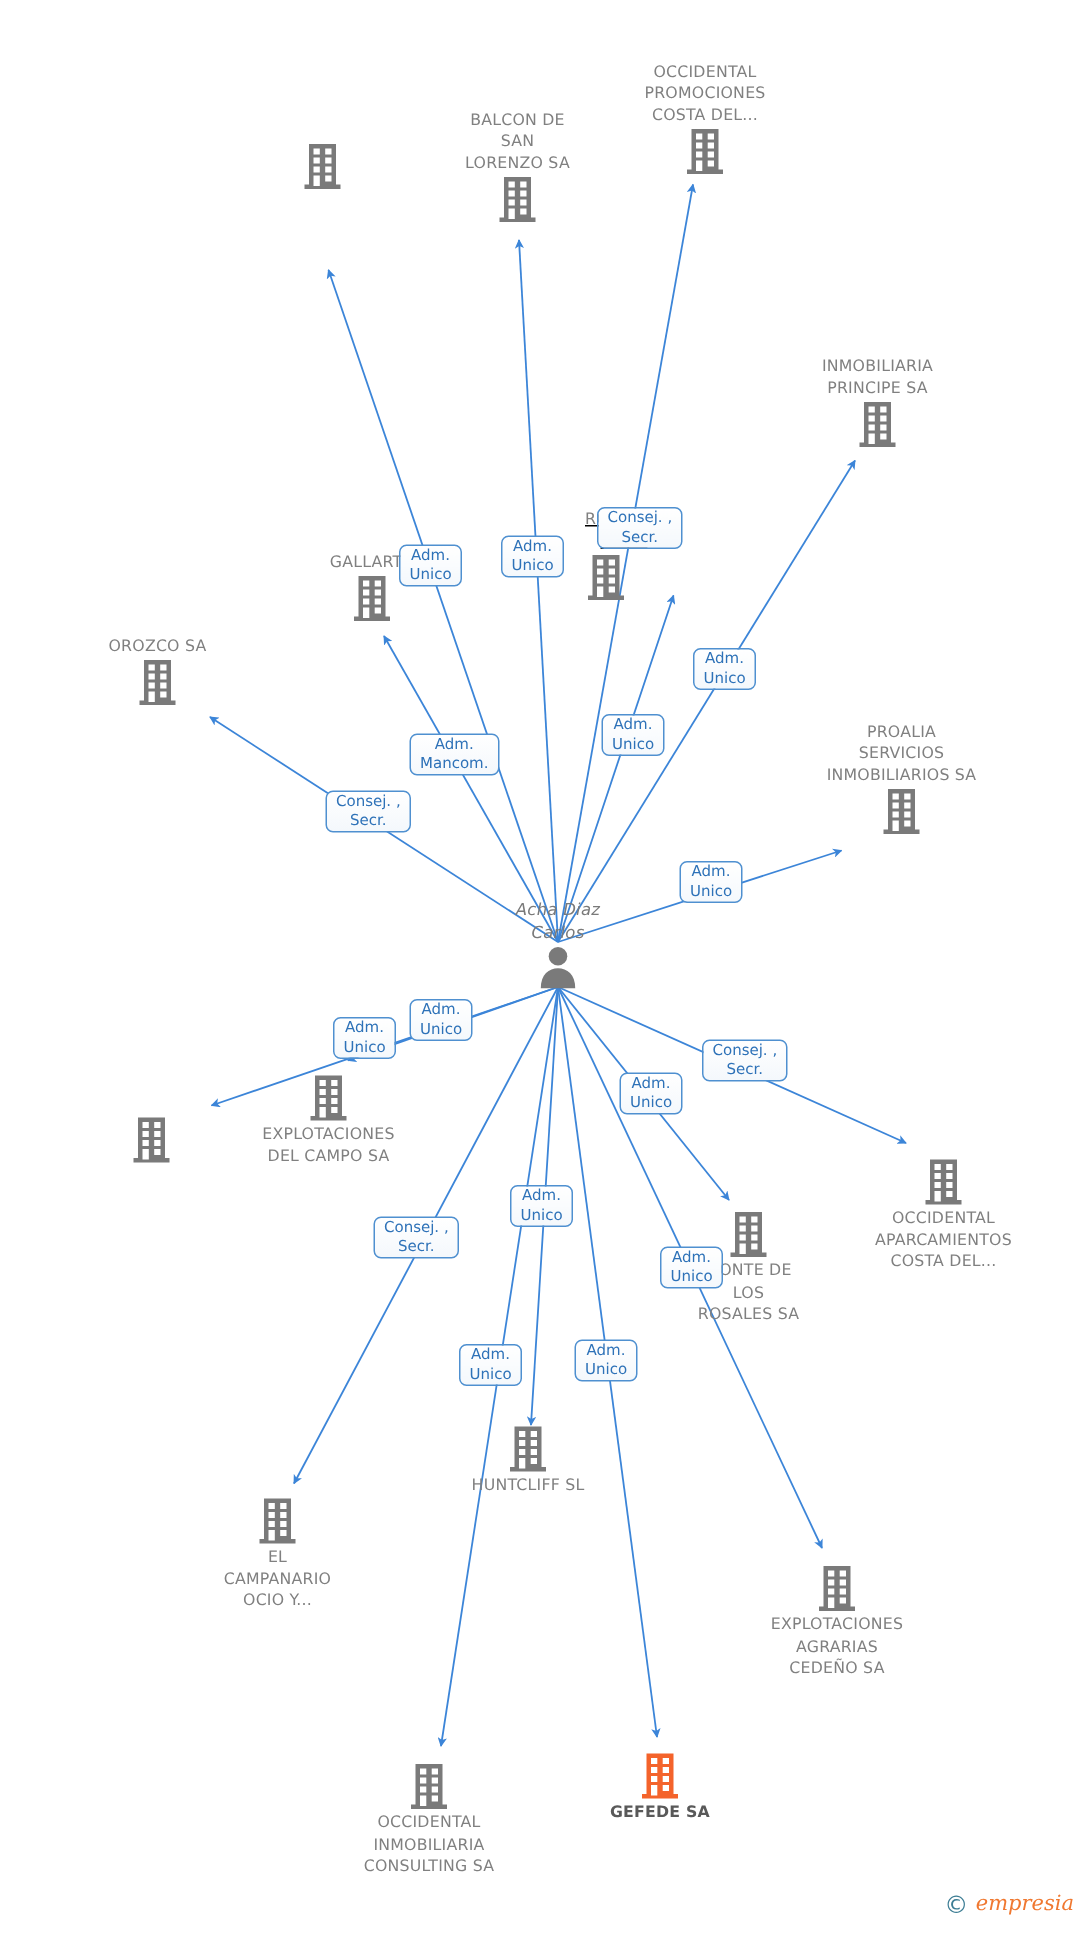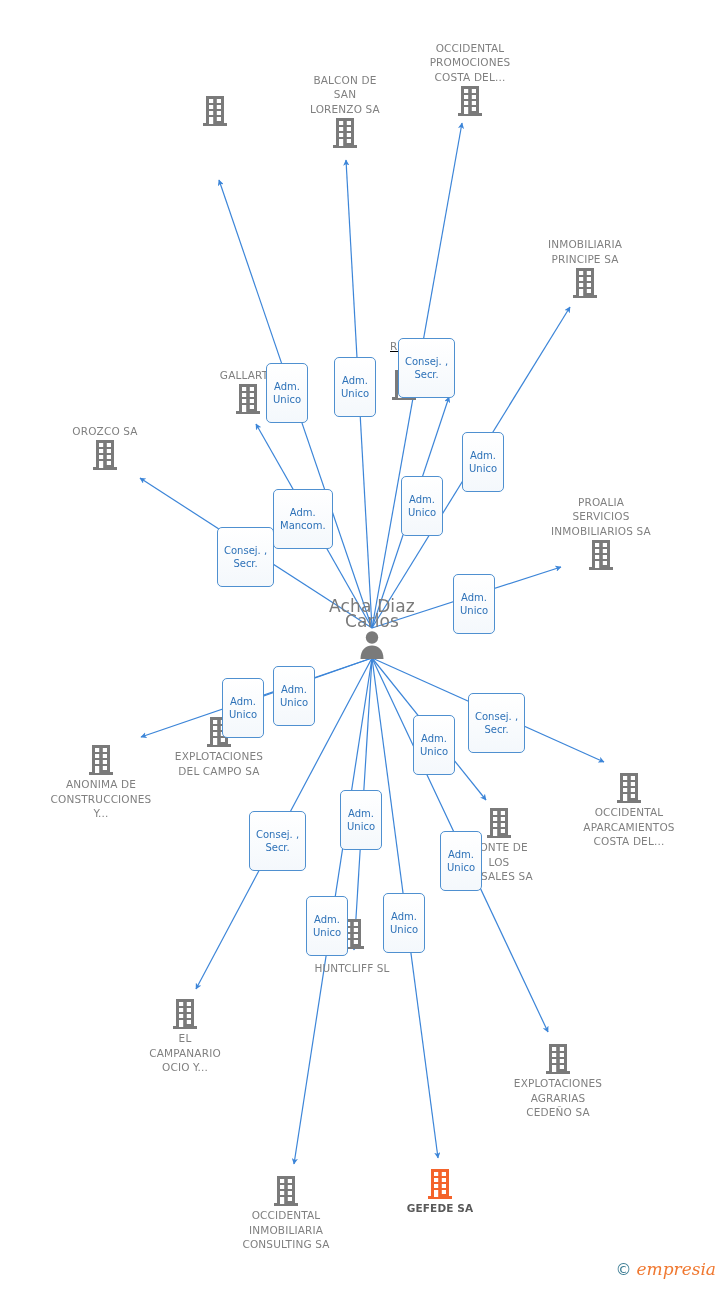--- a/index.html
+++ b/index.html
@@ -42,55 +42,56 @@
     color: #808080;
     letter-spacing: 0.15px;
     white-space: pre-line;
   }
   .node.focus .node-label {
     color: #595959;
     font-weight: bold;
   }
   .node.person .node-label {
     color: #7a7a7a;
-    font-size: 17px;
+    font-size: 11px;
     line-height: 15px;
+    font-style: italic;
   }
   .bldg { width: 28px; height: 34px; display: block; }
   .person-ico { width: 30px; height: 30px; display: block; }
   .edge-label {
     position: absolute;
     box-sizing: border-box;
     background: linear-gradient(to bottom, #ffffff 0%, #f4f8fc 100%);
     border: 1px solid #4f90d0;
     border-radius: 5px;
     color: #2e72b8;
     font-size: 10px;
     line-height: 13px;
     text-align: center;
-    padding: 16px 6px;
+    padding: 0 6px;
     white-space: pre-line;
     font-family: "DejaVu Sans", sans-serif;
   }
   .watermark {
     position: absolute;
     right: 12px;
     bottom: 12px;
     display: flex;
     align-items: center;
     gap: 5px;
   }
   .wm-c {
     color: #3c7d94;
     font-size: 16px;
     line-height: 16px;
   }
   .wm-text {
     color: #f07830;
-    font-size: 17px;
+    font-size: 14px;
     line-height: 17px;
     font-family: "DejaVu Serif", serif;
     font-style: italic;
   }
 </style>
 </head>
 <body>
 
 <div id="stage">
 
@@ -239,21 +240,21 @@
             <rect x="8" y="11" width="4.2" height="4" fill="#ffffff"></rect>
             <rect x="15.8" y="11" width="4.2" height="4" fill="#ffffff"></rect>
             <rect x="8" y="17" width="4.2" height="4" fill="#ffffff"></rect>
             <rect x="15.8" y="17" width="4.2" height="4" fill="#ffffff"></rect>
             <rect x="8" y="23" width="4.2" height="7" fill="#ffffff"></rect>
             <rect x="15.8" y="23" width="4.2" height="4" fill="#ffffff"></rect>
           </svg>
         </div>
         <div class="node-label">OROZCO SA</div>
       </div>
-      <div class="node label-above" style="left: 601px; top: 480.5px; transform: translateY(0px); display: flex; flex-direction: column-reverse; justify-content: flex-start; margin-top: 14px; transform-origin: center top; position: absolute; align-items: center;">
+      <div class="node label-above" style="left: 601px; top: 480.5px; transform: translateY(0px); display: flex; flex-direction: column-reverse; justify-content: flex-start; margin-top: 0px; transform-origin: center top; position: absolute; align-items: center;">
         <div>
           <svg class="bldg" viewBox="0 0 28 34">
             <rect x="5" y="2" width="18" height="28" fill="#7a7a7a"></rect>
             <rect x="2" y="29" width="24" height="3" fill="#7a7a7a"></rect>
             <rect x="8" y="5" width="4.2" height="4" fill="#ffffff"></rect>
             <rect x="15.8" y="5" width="4.2" height="4" fill="#ffffff"></rect>
             <rect x="8" y="11" width="4.2" height="4" fill="#ffffff"></rect>
             <rect x="15.8" y="11" width="4.2" height="4" fill="#ffffff"></rect>
             <rect x="8" y="17" width="4.2" height="4" fill="#ffffff"></rect>
             <rect x="15.8" y="17" width="4.2" height="4" fill="#ffffff"></rect>
@@ -291,23 +292,20 @@
             <rect x="8" y="5" width="4.2" height="4" fill="#ffffff"></rect>
             <rect x="15.8" y="5" width="4.2" height="4" fill="#ffffff"></rect>
             <rect x="8" y="11" width="4.2" height="4" fill="#ffffff"></rect>
             <rect x="15.8" y="11" width="4.2" height="4" fill="#ffffff"></rect>
             <rect x="8" y="17" width="4.2" height="4" fill="#ffffff"></rect>
             <rect x="15.8" y="17" width="4.2" height="4" fill="#ffffff"></rect>
             <rect x="8" y="23" width="4.2" height="7" fill="#ffffff"></rect>
             <rect x="15.8" y="23" width="4.2" height="4" fill="#ffffff"></rect>
           </svg>
         </div>
-        <div class="node-label">ANONIMA DE
-CONSTRUCCIONES
-Y...</div>
       </div>
       <div class="node label-below" style="left: 629px; top: 771px;">
         <div>
           <svg class="bldg" viewBox="0 0 28 34">
             <rect x="5" y="2" width="18" height="28" fill="#7a7a7a"></rect>
             <rect x="2" y="29" width="24" height="3" fill="#7a7a7a"></rect>
             <rect x="8" y="5" width="4.2" height="4" fill="#ffffff"></rect>
             <rect x="15.8" y="5" width="4.2" height="4" fill="#ffffff"></rect>
             <rect x="8" y="11" width="4.2" height="4" fill="#ffffff"></rect>
             <rect x="15.8" y="11" width="4.2" height="4" fill="#ffffff"></rect>
@@ -333,21 +331,21 @@
             <rect x="8" y="17" width="4.2" height="4" fill="#ffffff"></rect>
             <rect x="15.8" y="17" width="4.2" height="4" fill="#ffffff"></rect>
             <rect x="8" y="23" width="4.2" height="7" fill="#ffffff"></rect>
             <rect x="15.8" y="23" width="4.2" height="4" fill="#ffffff"></rect>
           </svg>
         </div>
         <div class="node-label">MONTE DE
 LOS
 ROSALES SA</div>
       </div>
-      <div class="node label-below" style="left: 352px; top: 917px; gap: 10px;">
+      <div class="node label-below" style="left: 352px; top: 949px;">
         <div>
           <svg class="bldg" viewBox="0 0 28 34">
             <rect x="5" y="2" width="18" height="28" fill="#7a7a7a"></rect>
             <rect x="2" y="29" width="24" height="3" fill="#7a7a7a"></rect>
             <rect x="8" y="5" width="4.2" height="4" fill="#ffffff"></rect>
             <rect x="15.8" y="5" width="4.2" height="4" fill="#ffffff"></rect>
             <rect x="8" y="11" width="4.2" height="4" fill="#ffffff"></rect>
             <rect x="15.8" y="11" width="4.2" height="4" fill="#ffffff"></rect>
             <rect x="8" y="17" width="4.2" height="4" fill="#ffffff"></rect>
             <rect x="15.8" y="17" width="4.2" height="4" fill="#ffffff"></rect>

